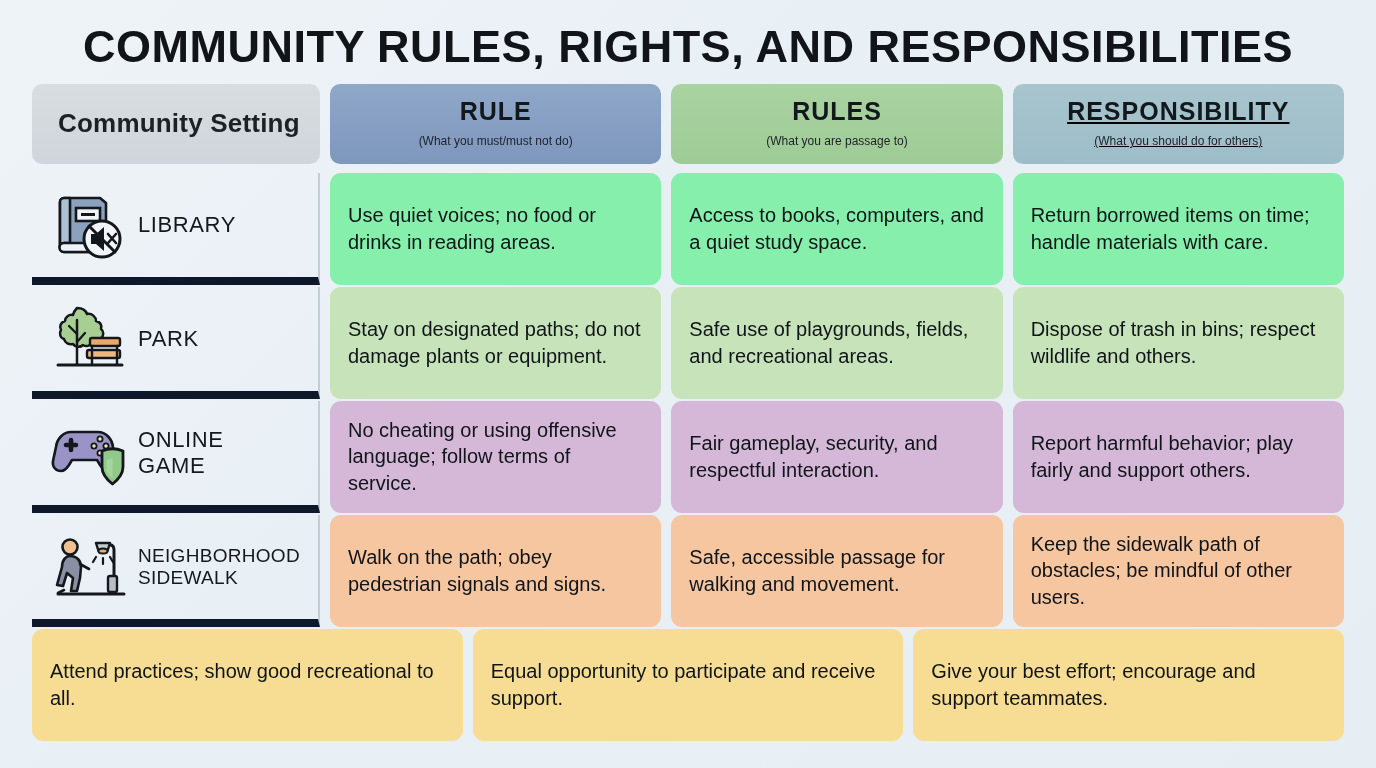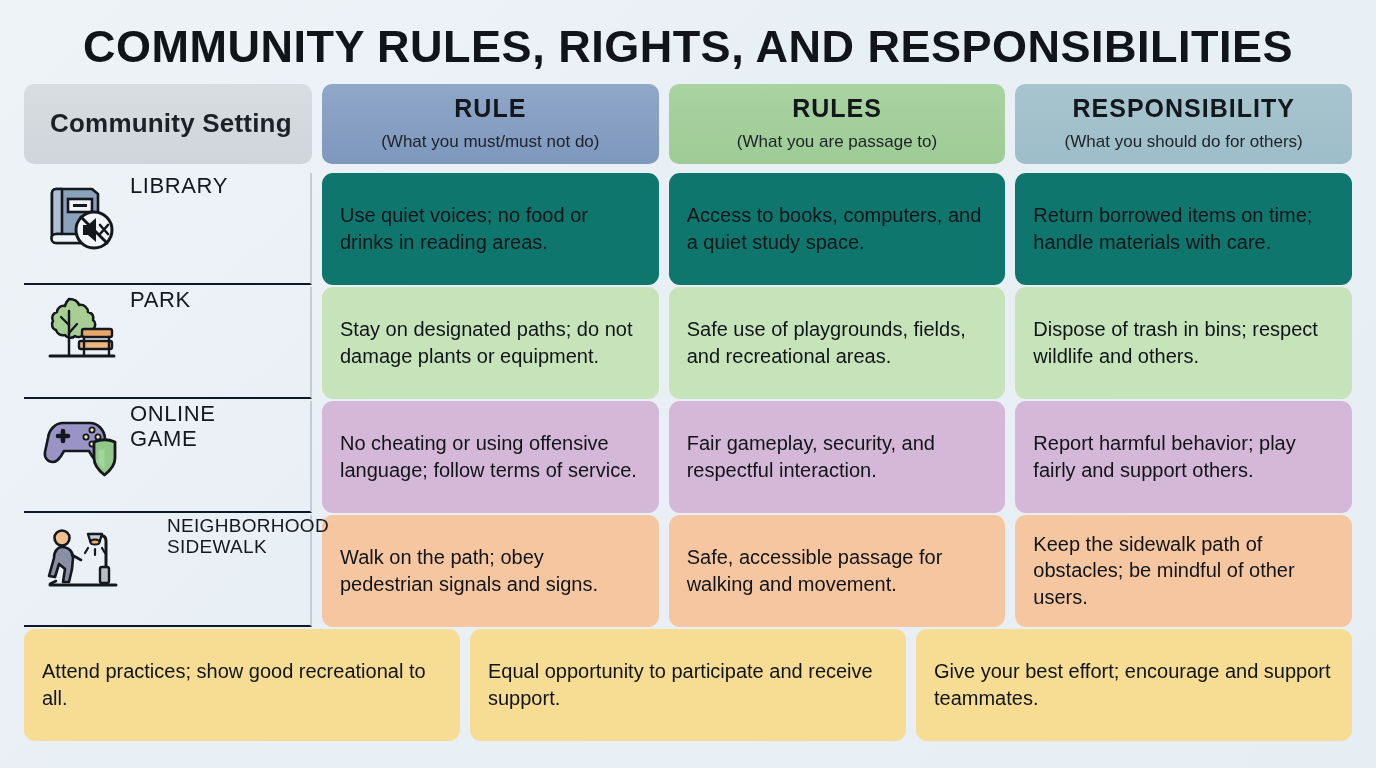--- a/index.html
+++ b/index.html
@@ -11,21 +11,21 @@
     height: 768px;
     overflow: hidden;
     font-family: "Liberation Sans", sans-serif;
     background: linear-gradient(135deg, #eef3f7 0%, #e9f0f5 40%, #e6eef4 100%);
   }
   .page {
     position: relative;
     width: 1376px;
     height: 768px;
     box-sizing: border-box;
-    padding: 0 24px;
+    padding: 0 32px;
   }
   .title {
     text-align: center;
     font-size: 45px;
     font-weight: 700;
     letter-spacing: 0.5px;
     color: #111418;
     padding-top: 22px;
     padding-bottom: 12px;
     line-height: 1.1;
@@ -68,76 +68,76 @@
   }
   .hcell.data { flex: 1 1 0; }
   .hcell .main {
     font-size: 25px;
     font-weight: 700;
     color: #13181d;
     letter-spacing: 1px;
     line-height: 1.1;
   }
   .hcell .sub {
-    font-size: 17px;
+    font-size: 12px;
     font-weight: 400;
     color: #1d2228;
     margin-top: 10px;
     line-height: 1.15;
   }
   .h-rule { background: linear-gradient(180deg, #8fa7c8 0%, #7e97bd 100%); }
   .h-right { background: linear-gradient(180deg, #a9d3a1 0%, #9ecb96 100%); }
-  .h-resp { background: linear-gradient(180deg, #a8c5ce 0%, #9dbdc8 100%); }
+  .h-resp { background: linear-gradient(180deg, #a8c5ce 0%, #9dbdc8 100%); text-decoration: underline; }
 
   
   .body-row { height: 112px; margin-bottom: 2px; }
   .setting-cell {
     width: 288px;
     flex: 0 0 288px;
     display: flex;
-    align-items: flex-start;
+    align-items: center;
     gap: 6px;
     box-sizing: border-box;
     padding: 0 10px 0 14px;
     border-right: 2px solid #c3cdd5;
-    border-bottom: 2px solid #0f172a;
+    border-bottom: 8px solid #0f172a;
     position: relative;
   }
   .body-row:first-of-type .setting-cell { border-top: 2px solid #c3cdd5; }
   .icon-wrap {
     width: 86px;
     flex: 0 0 86px;
     height: 86px;
     display: flex;
     align-items: center;
     justify-content: center;
   }
   .icon-wrap svg { display: block; }
   .setting-label {
     font-size: 22px;
     font-weight: 400;
     color: #14191e;
     letter-spacing: 0.6px;
     line-height: 1.15;
     white-space: pre-line;
   }
-  .setting-label.small { font-size: 19px; letter-spacing: 0.3px; margin-left: 37px; }
+  .setting-label.small { font-size: 19px; letter-spacing: 0.3px; }
 
   .cell {
     flex: 1 1 0;
     border-radius: 11px;
     box-sizing: border-box;
     padding: 14px 18px;
     display: flex;
     align-items: center;
     font-size: 20px;
     line-height: 1.32;
     color: #10151a;
   }
-  .tone-library { background: #0f766e; }
+  .tone-library { background: #86efac; }
   .tone-park    { background: #c7e3b9; }
   .tone-game    { background: #d5b8d7; }
   .tone-walk    { background: #f6c6a0; }
   .tone-sports  { background: #f7dd94; }
 </style>
 </head>
 <body>
 
 <div class="page">
 

